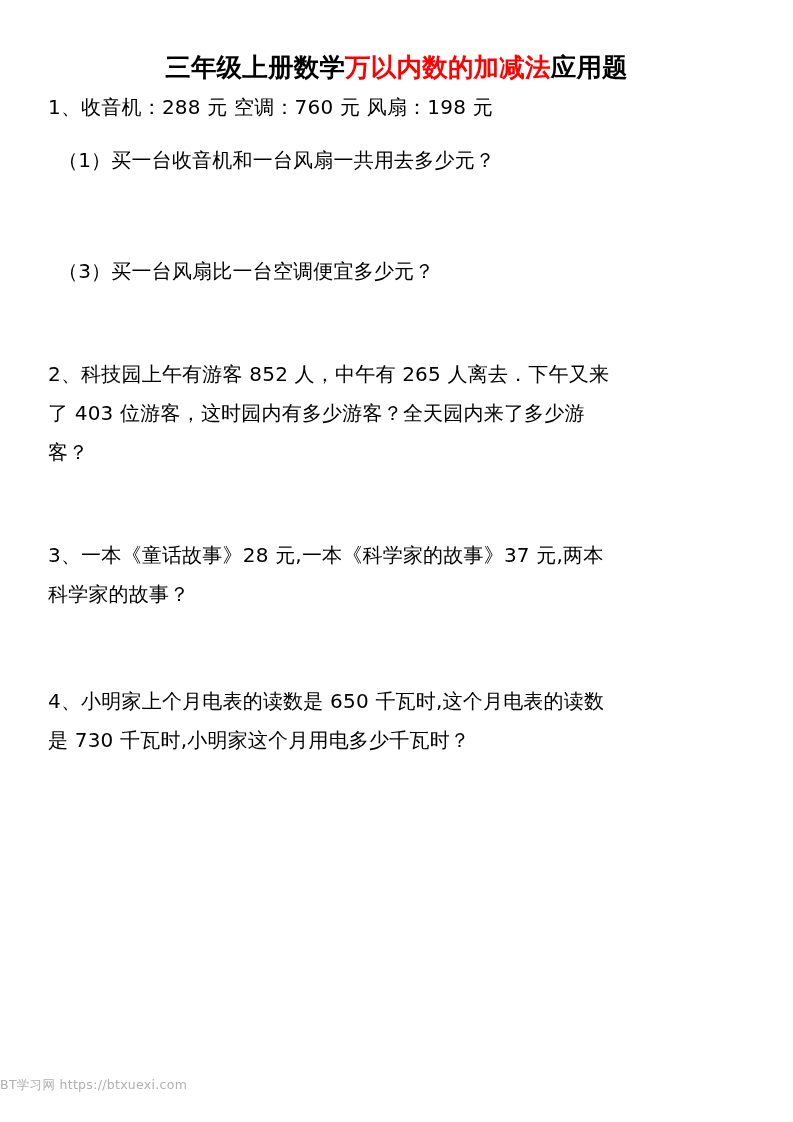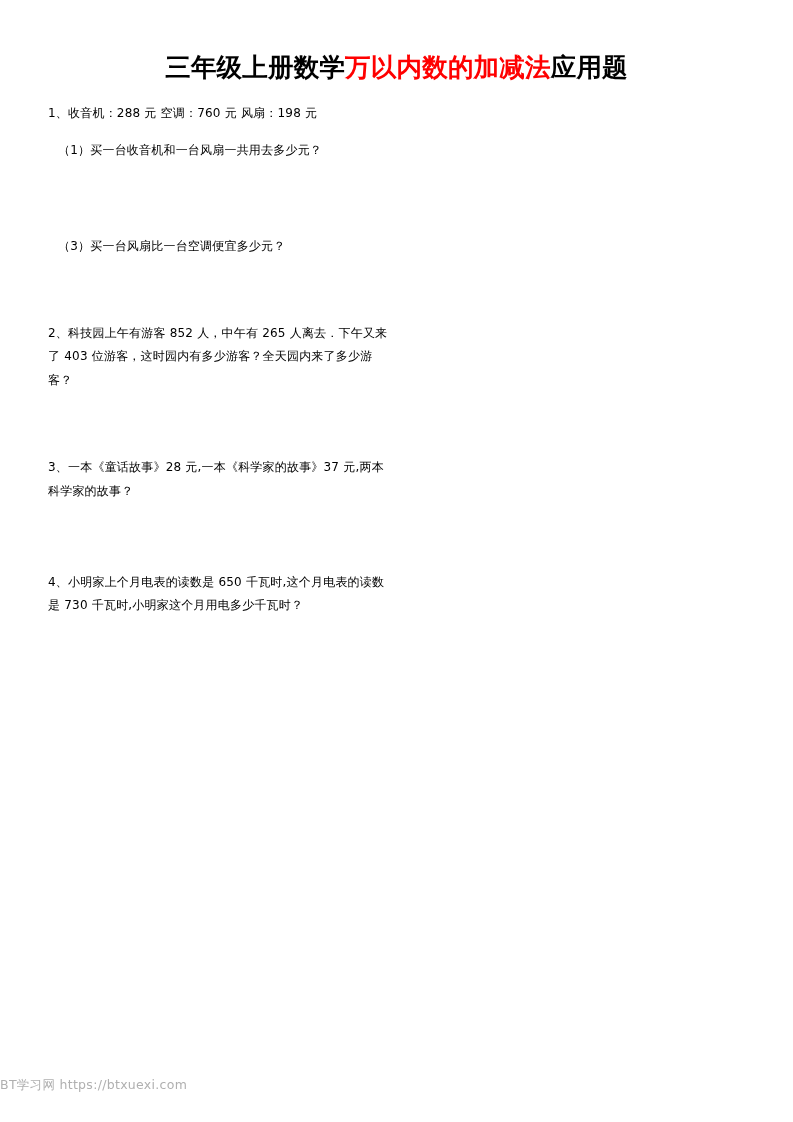--- a/index.html
+++ b/index.html
@@ -21,31 +21,31 @@
     box-sizing: border-box;
     padding: 52px 48px 0 48px;
     position: relative;
   }
   .doc-title {
     text-align: center;
     font-size: 25.5px;
     font-weight: bold;
     letter-spacing: 0.2px;
     line-height: 1.25;
-    margin: 0 0 18px 0;
+    margin: 0 0 4px 0;
     white-space: nowrap;
   }
   .doc-title .hl {
     color: #ff0000;
   }
   .q-block {
     margin: 0 0 6px 0;
   }
   .q-line {
-    font-size: 12px;
+    font-size: 20px;
     line-height: 1.95;
     letter-spacing: 0.2px;
     text-align: justify;
   }
   .q-line.indent {
     padding-left: 10px;
     margin-top: 14px;
   }
   .spacer-sm { height: 52px; }
   .spacer-md { height: 58px; }

